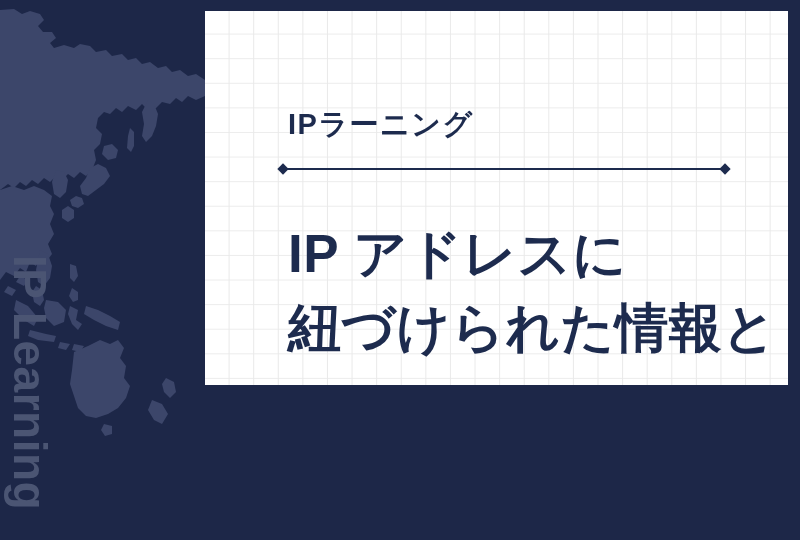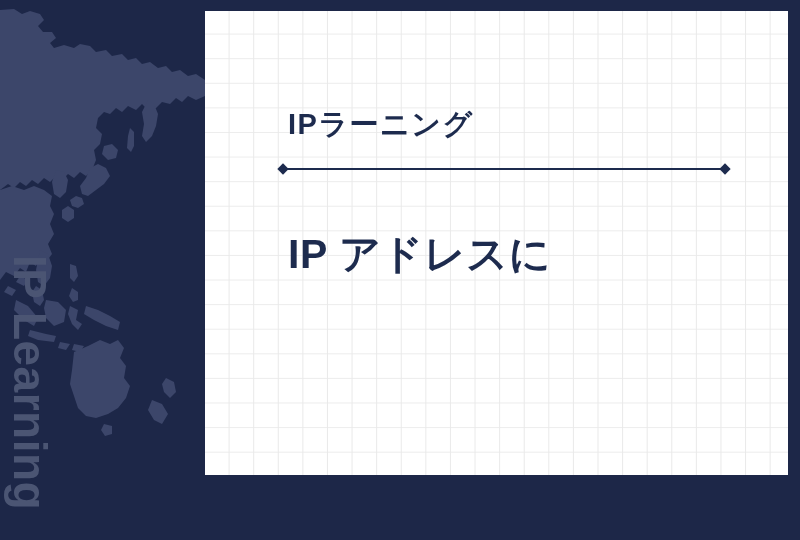--- a/index.html
+++ b/index.html
@@ -14,21 +14,21 @@
     position:relative;
     width:800px; height:540px;
     background:#1d2748;
     overflow:hidden;
   }
 
   
   .content-area {
     position:absolute;
     left:205px; top:11px;
-    width:583px; height:464px;
+    width:583px; height:374px;
     background:#ffffff;
     background-image:
       linear-gradient(to right, #e9e9e9 1.3px, transparent 1.3px),
       linear-gradient(to bottom, #ececec 1.3px, transparent 1.3px);
     background-size:24.6px 24.6px;
     background-position:-1px -2px;
     overflow:hidden;
   }
 
   
@@ -104,21 +104,21 @@
 
   
   .headline {
     position:absolute;
     left:83px;            
     top:206px;
     width:480px;
   }
   .headline .line {
     display:block;
-    font-size:41px;
+    font-size:53px;
     font-weight:bold;
     line-height:74px;
     color:#1d2b4e;
     letter-spacing:0.5px;
     white-space:nowrap;
   }
 </style>
 </head>
 <body>
 
@@ -129,20 +129,21 @@
     <div class="kicker">IPラーニング</div>
 
     <div class="divider">
       <span class="dot left"></span>
       <span class="rule"></span>
       <span class="dot right"></span>
     </div>
 
     <div class="headline">
       <span class="line">IP アドレスに</span>
+      <span class="line">紐づけられた情報と</span>
     </div>
 
   </div>
 
   <div class="left-panel">
 
     <div class="map-layer">
       <svg viewBox="0 0 205 540" preserveAspectRatio="none" aria-hidden="true">
         <g fill="#3c466a">
 

